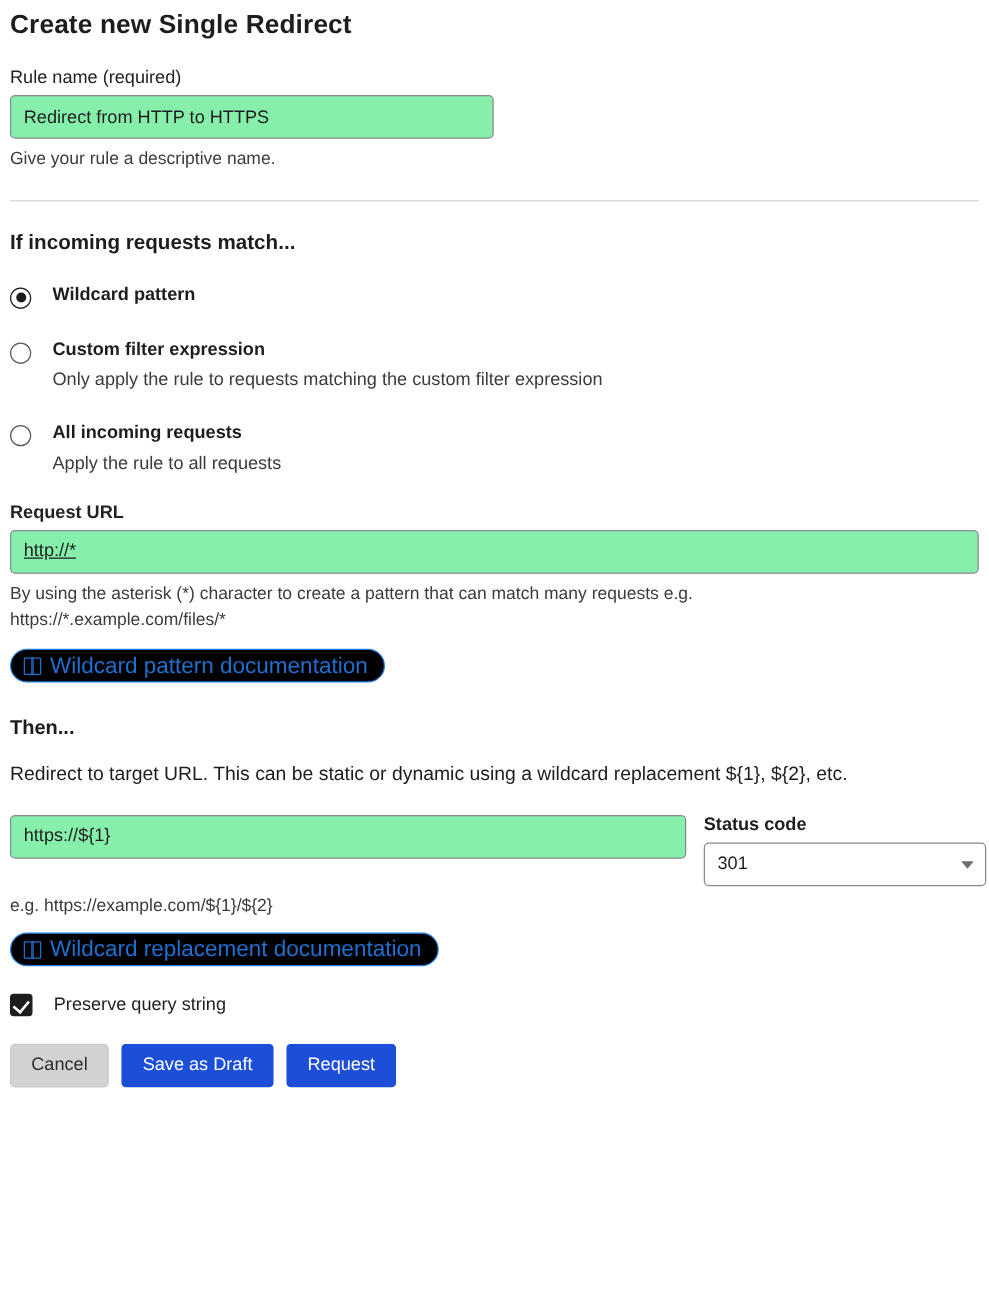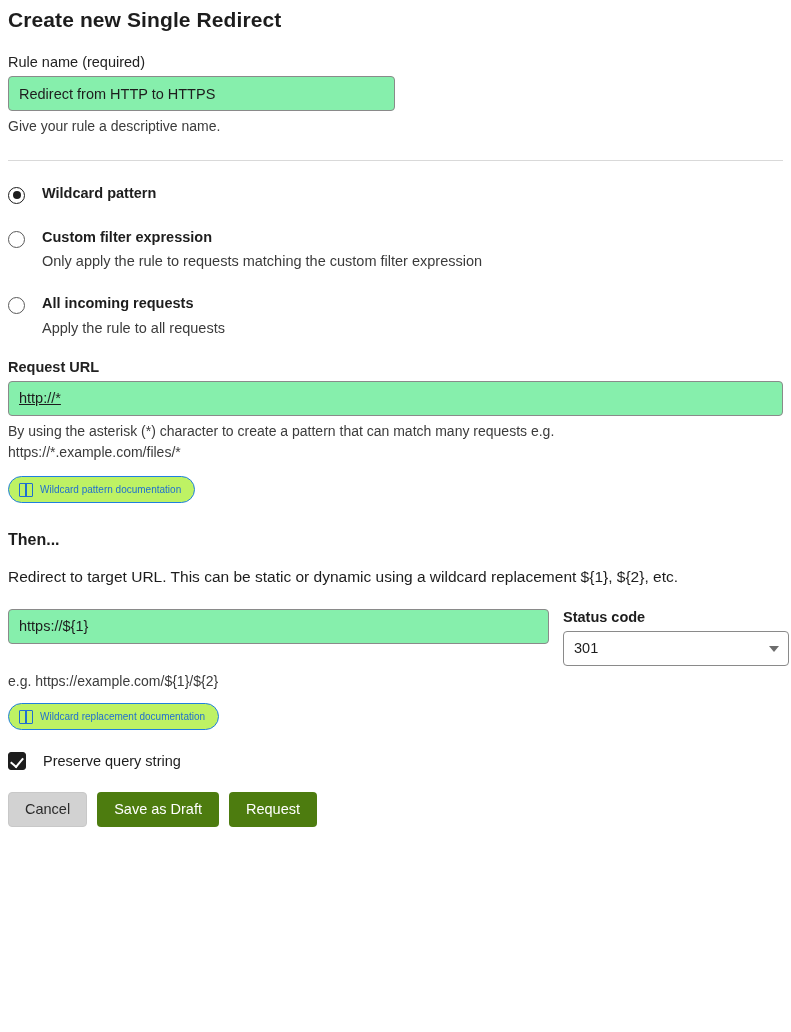--- a/index.html
+++ b/index.html
@@ -110,25 +110,25 @@
     margin-top: 6px;
     line-height: 1.25;
   }
   #request-url-input { width: 775px; text-decoration: underline; }
   .doc-pill {
     display: inline-flex;
     align-items: center;
     gap: 7px;
     border: 1px solid #1f7fe0;
     color: #1f6fd0;
-    background: #bef264;
+    background: #000000;
     border-radius: 18px;
     height: 27px;
     padding: 0 13px 0 10px;
-    font-size: 10px;
+    font-size: 18px;
     margin-top: 14px;
     cursor: pointer;
   }
   .doc-pill .book-icon {
     display: inline-block;
     width: 14px;
     height: 12px;
     position: relative;
     flex: 0 0 auto;
   }
@@ -246,21 +246,21 @@
     padding: 0 16px;
     cursor: pointer;
     border: 1px solid transparent;
   }
   .btn-cancel {
     background: #d2d2d2;
     color: #2b2b2b;
     border-color: #c8c8c8;
   }
   .btn-primary {
-    background: #4d7c0f;
+    background: #1d4ed8;
     color: #ffffff;
   }
   .target-helper {
     font-size: 14px;
     color: #3b3b3b;
     margin-top: 7px;
   }
 </style>
 </head>
 <body>
@@ -268,20 +268,21 @@
 <div class="page">
 
   <h1 class="page-title">Create new Single Redirect</h1>
 
   <div class="field-label">Rule name (required)</div>
   <input id="rule-name-input" class="text-input" type="text" value="Redirect from HTTP to HTTPS" style="">
   <div class="helper-text">Give your rule a descriptive name.</div>
 
   <hr class="divider">
 
+  <div class="section-title">If incoming requests match...</div>
 
   <div class="radio-group">
 
     <div class="radio-row">
       <div class="radio-outer checked"></div>
       <div class="radio-text">
         <div class="radio-title">Wildcard pattern</div>
       </div>
     </div>
 

